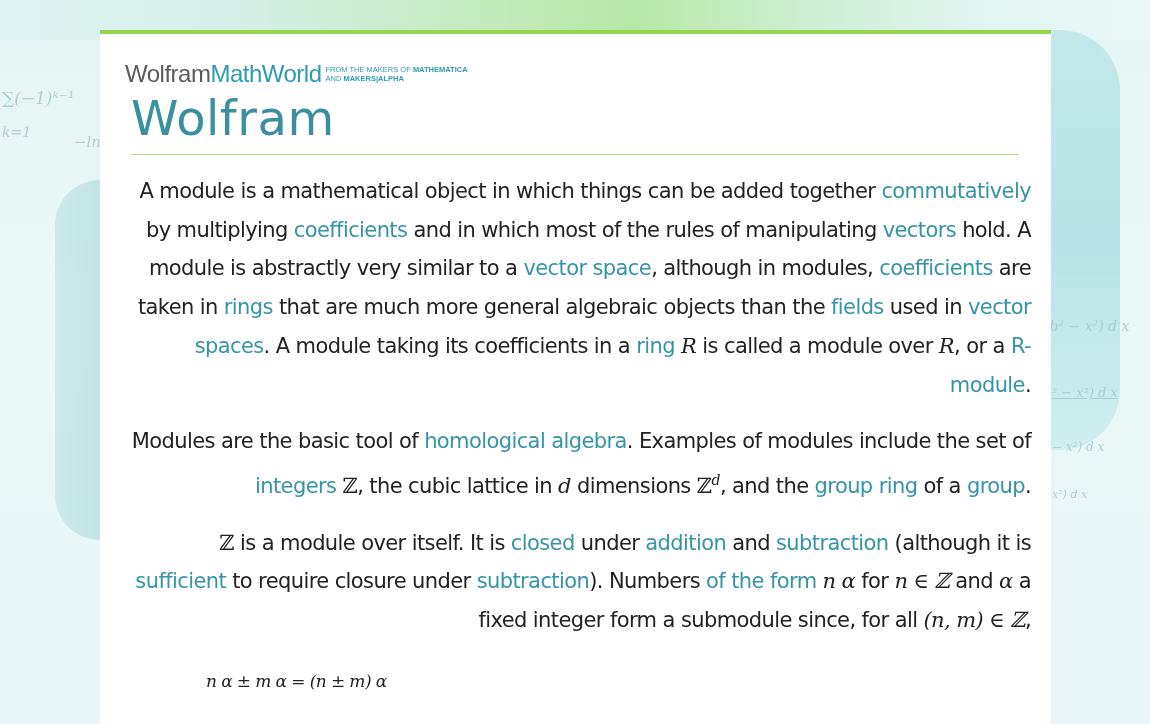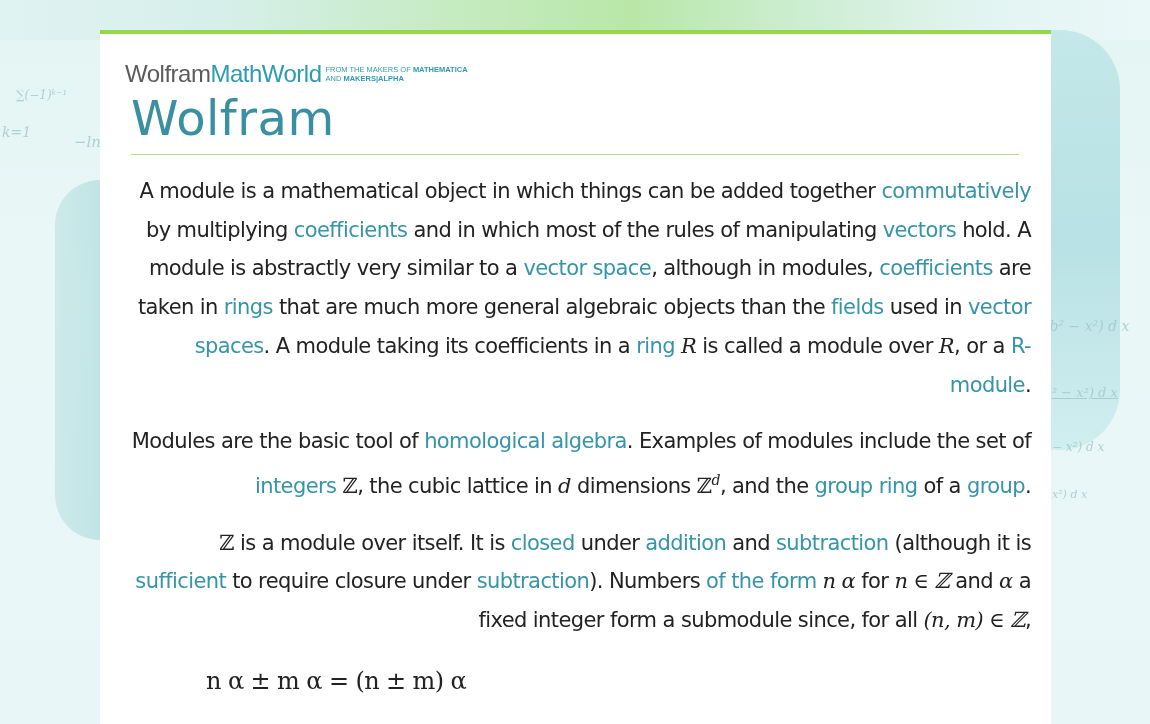--- a/index.html
+++ b/index.html
@@ -46,29 +46,29 @@
   .rule { position:absolute; left:31px; top:120px; width:888px; height:1px; background:#b5e07e; }
   .content {
     position:absolute; left:31px; top:138px; width:900px;
     font-family:"DejaVu Sans", sans-serif; font-size:21px; line-height:38.7px; color:#222;
     letter-spacing:-0.6px; word-spacing:0px;
   }
   .content p { margin:0 0 18px 0;text-align:right; }
   a, .lnk { color:#3594a8; text-decoration:none; }
   .m { font-family:"DejaVu Serif", serif; font-style:italic; }
   .mr { font-family:"DejaVu Serif", serif; }
-  .eq { margin:22px 0 18px 75px; font-family:"DejaVu Serif", serif; font-size:24px; }
+  .eq { margin:22px 0 18px 75px; font-family:"DejaVu Serif", serif; font-style:italic; font-size:17px; }
 </style>
 </head>
 <body>
 
 <div class="bg-top"></div>
 <div class="bg-shape-left"></div>
 <div class="bg-shape-right"></div>
-<div class="bg-math" style="left:16px;top:88px;font-size:12px;">∑(−1)ᵏ⁻¹</div>
+<div class="bg-math" style="left:2px;top:88px;font-size:17px;">∑(−1)ᵏ⁻¹</div>
 <div class="bg-math" style="left:2px;top:124px;font-size:14px;">k=1</div>
 <div class="bg-math" style="left:74px;top:133px;font-size:15px;">−ln</div>
 <div class="bg-math" style="left:1044px;top:318px;font-size:14px;">(b² − x²)  d x</div>
 <div class="bg-math" style="left:1052px;top:385px;font-size:13px;text-decoration:underline;">² − x²)  d x</div>
 <div class="bg-math" style="left:1052px;top:440px;font-size:12px;">− x²)  d x</div>
 <div class="bg-math" style="left:1052px;top:488px;font-size:11px;">x²)  d x</div>
 
 <div class="card">
   <div class="logo">
     <span class="logo-wolfram">Wolfram</span>

